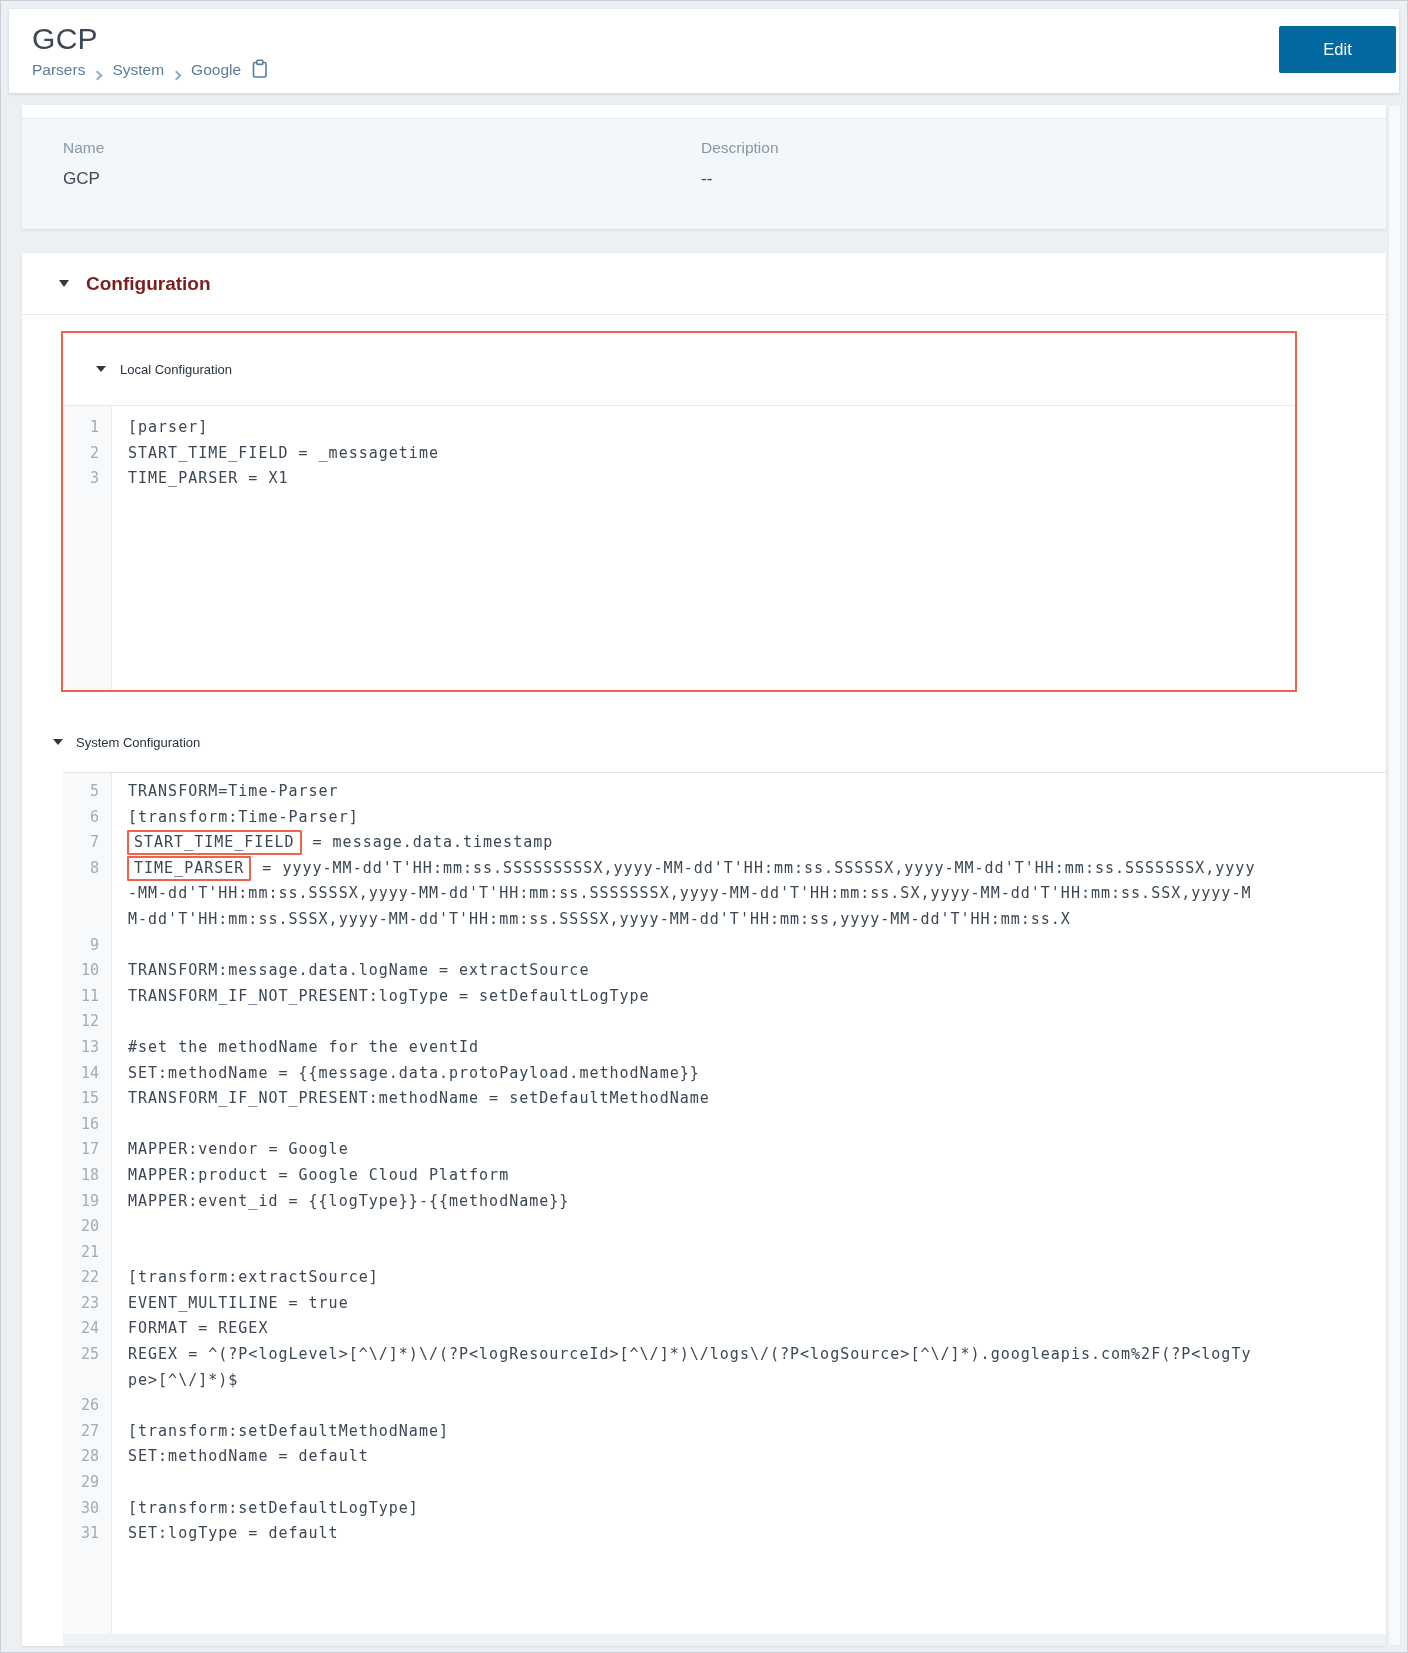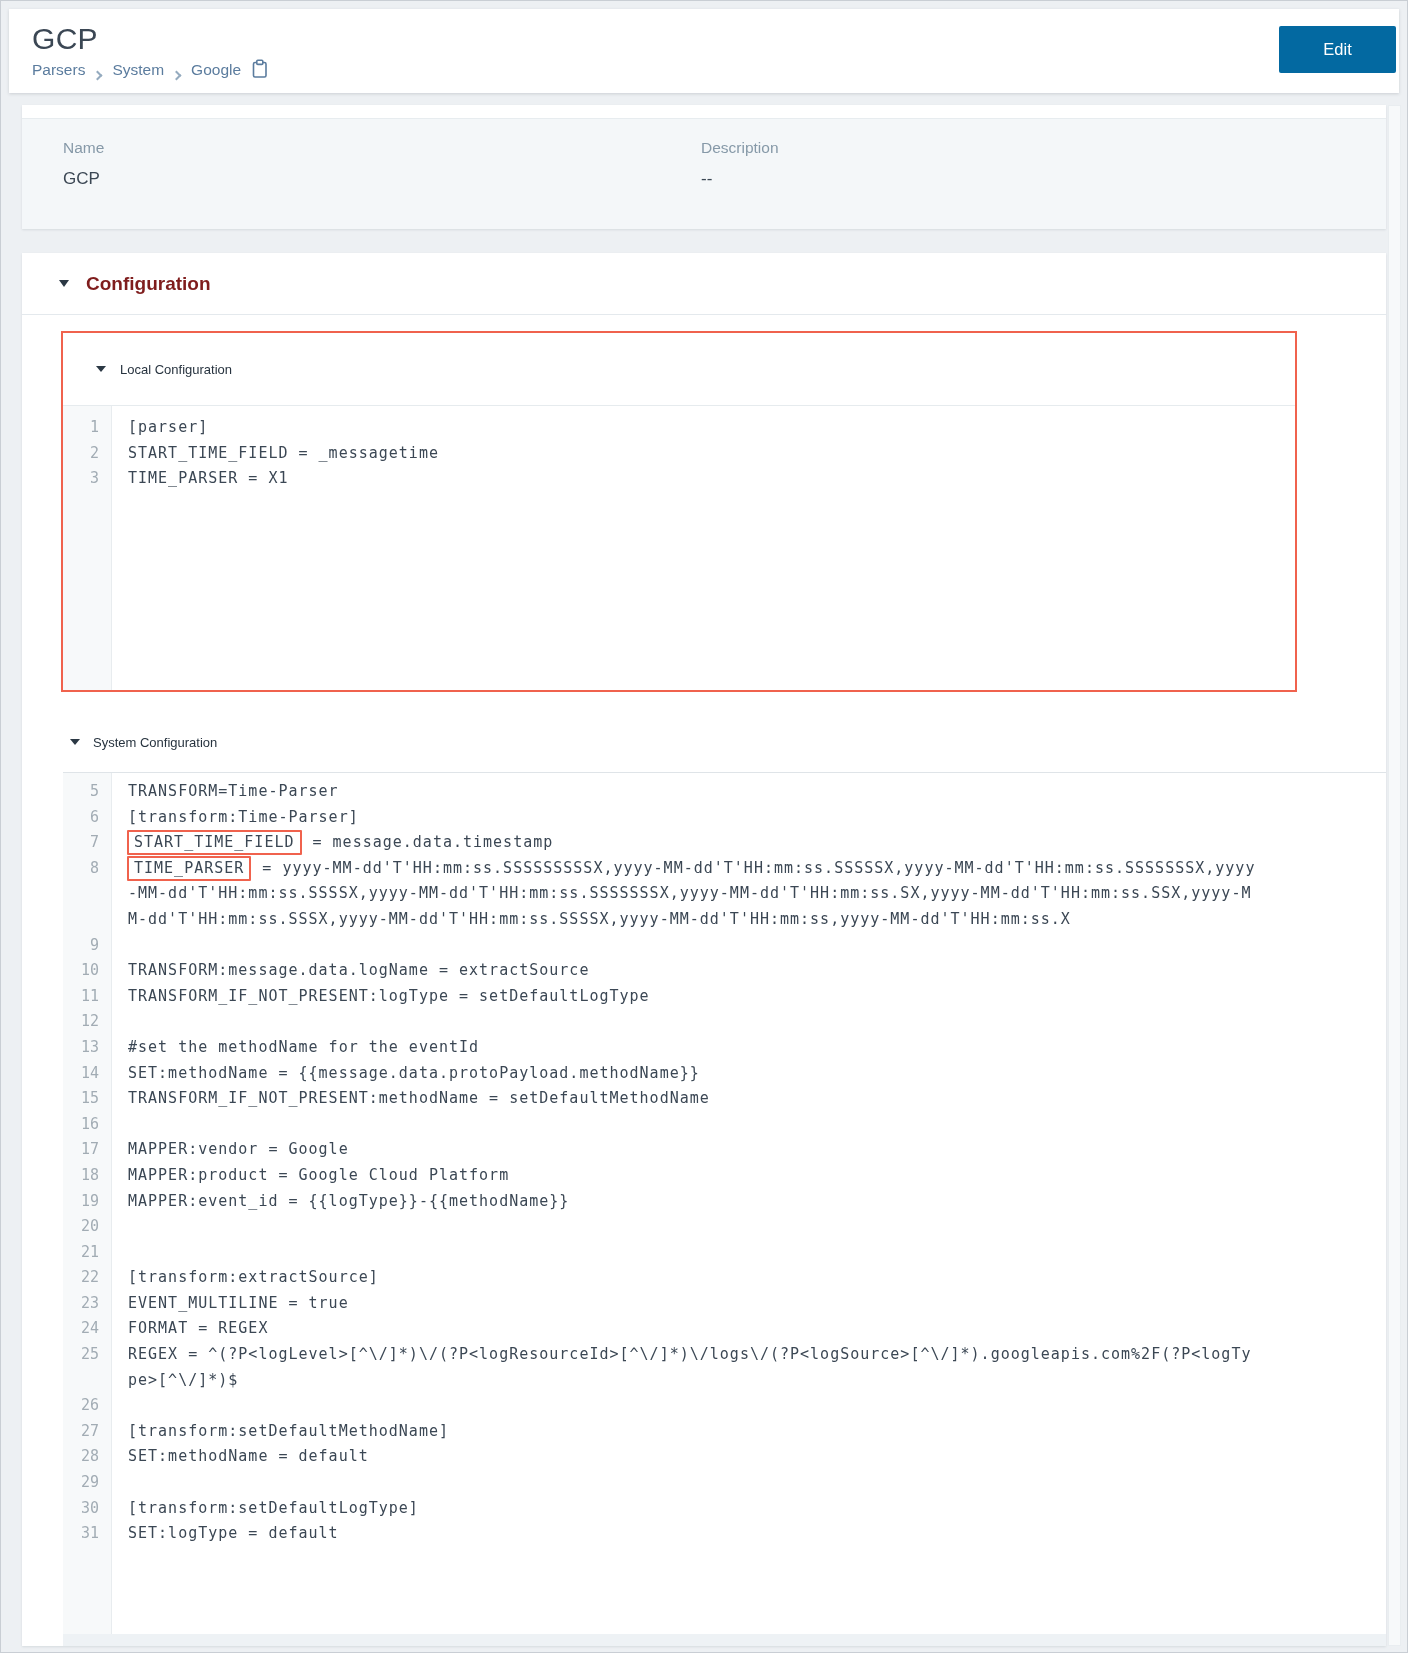--- a/index.html
+++ b/index.html
@@ -57,21 +57,21 @@
     border-left:5.5px solid transparent; border-right:5.5px solid transparent;
     border-top:7px solid #2b3844; margin-right:17px; flex:0 0 auto;
   }
   .config-title { font-size:19px; font-weight:700; color:#7f1d1d; }
   .section-title { font-size:13px; color:#27333f; }
   
   .local-box { margin:16px 89px 0 39px; border:2px solid #f0624d; }
   .local-header { height:73px; display:flex; align-items:center; padding-left:33px; border-bottom:1px solid #e6ebee; cursor:pointer; }
   .local-header .tri { border-top-width:6.5px; margin-right:14px; }
   
-  .sys-header { margin-top:20px; height:60px; display:flex; align-items:center; padding-left:48px; cursor:pointer; }
+  .sys-header { margin-top:20px; height:60px; display:flex; align-items:center; padding-left:31px; cursor:pointer; }
   .sys-header .tri { border-top-width:6.5px; margin-right:13px; }
   
   .editor {
     font-family:"DejaVu Sans Mono", monospace; font-size:15px;
     background:linear-gradient(to right,#f7f9fa 0,#f7f9fa 48px,#e8ecef 48px,#e8ecef 49px,#ffffff 49px);
   }
   .local-editor { height:284px; padding-top:9px; }
   .sys-editor { margin-left:41px; border-top:1px solid #dfe4e8; height:862px; padding-top:6px; }
   .code-row { display:flex; align-items:flex-start; line-height:25.6px; min-height:25.6px; }
   .gutter {

